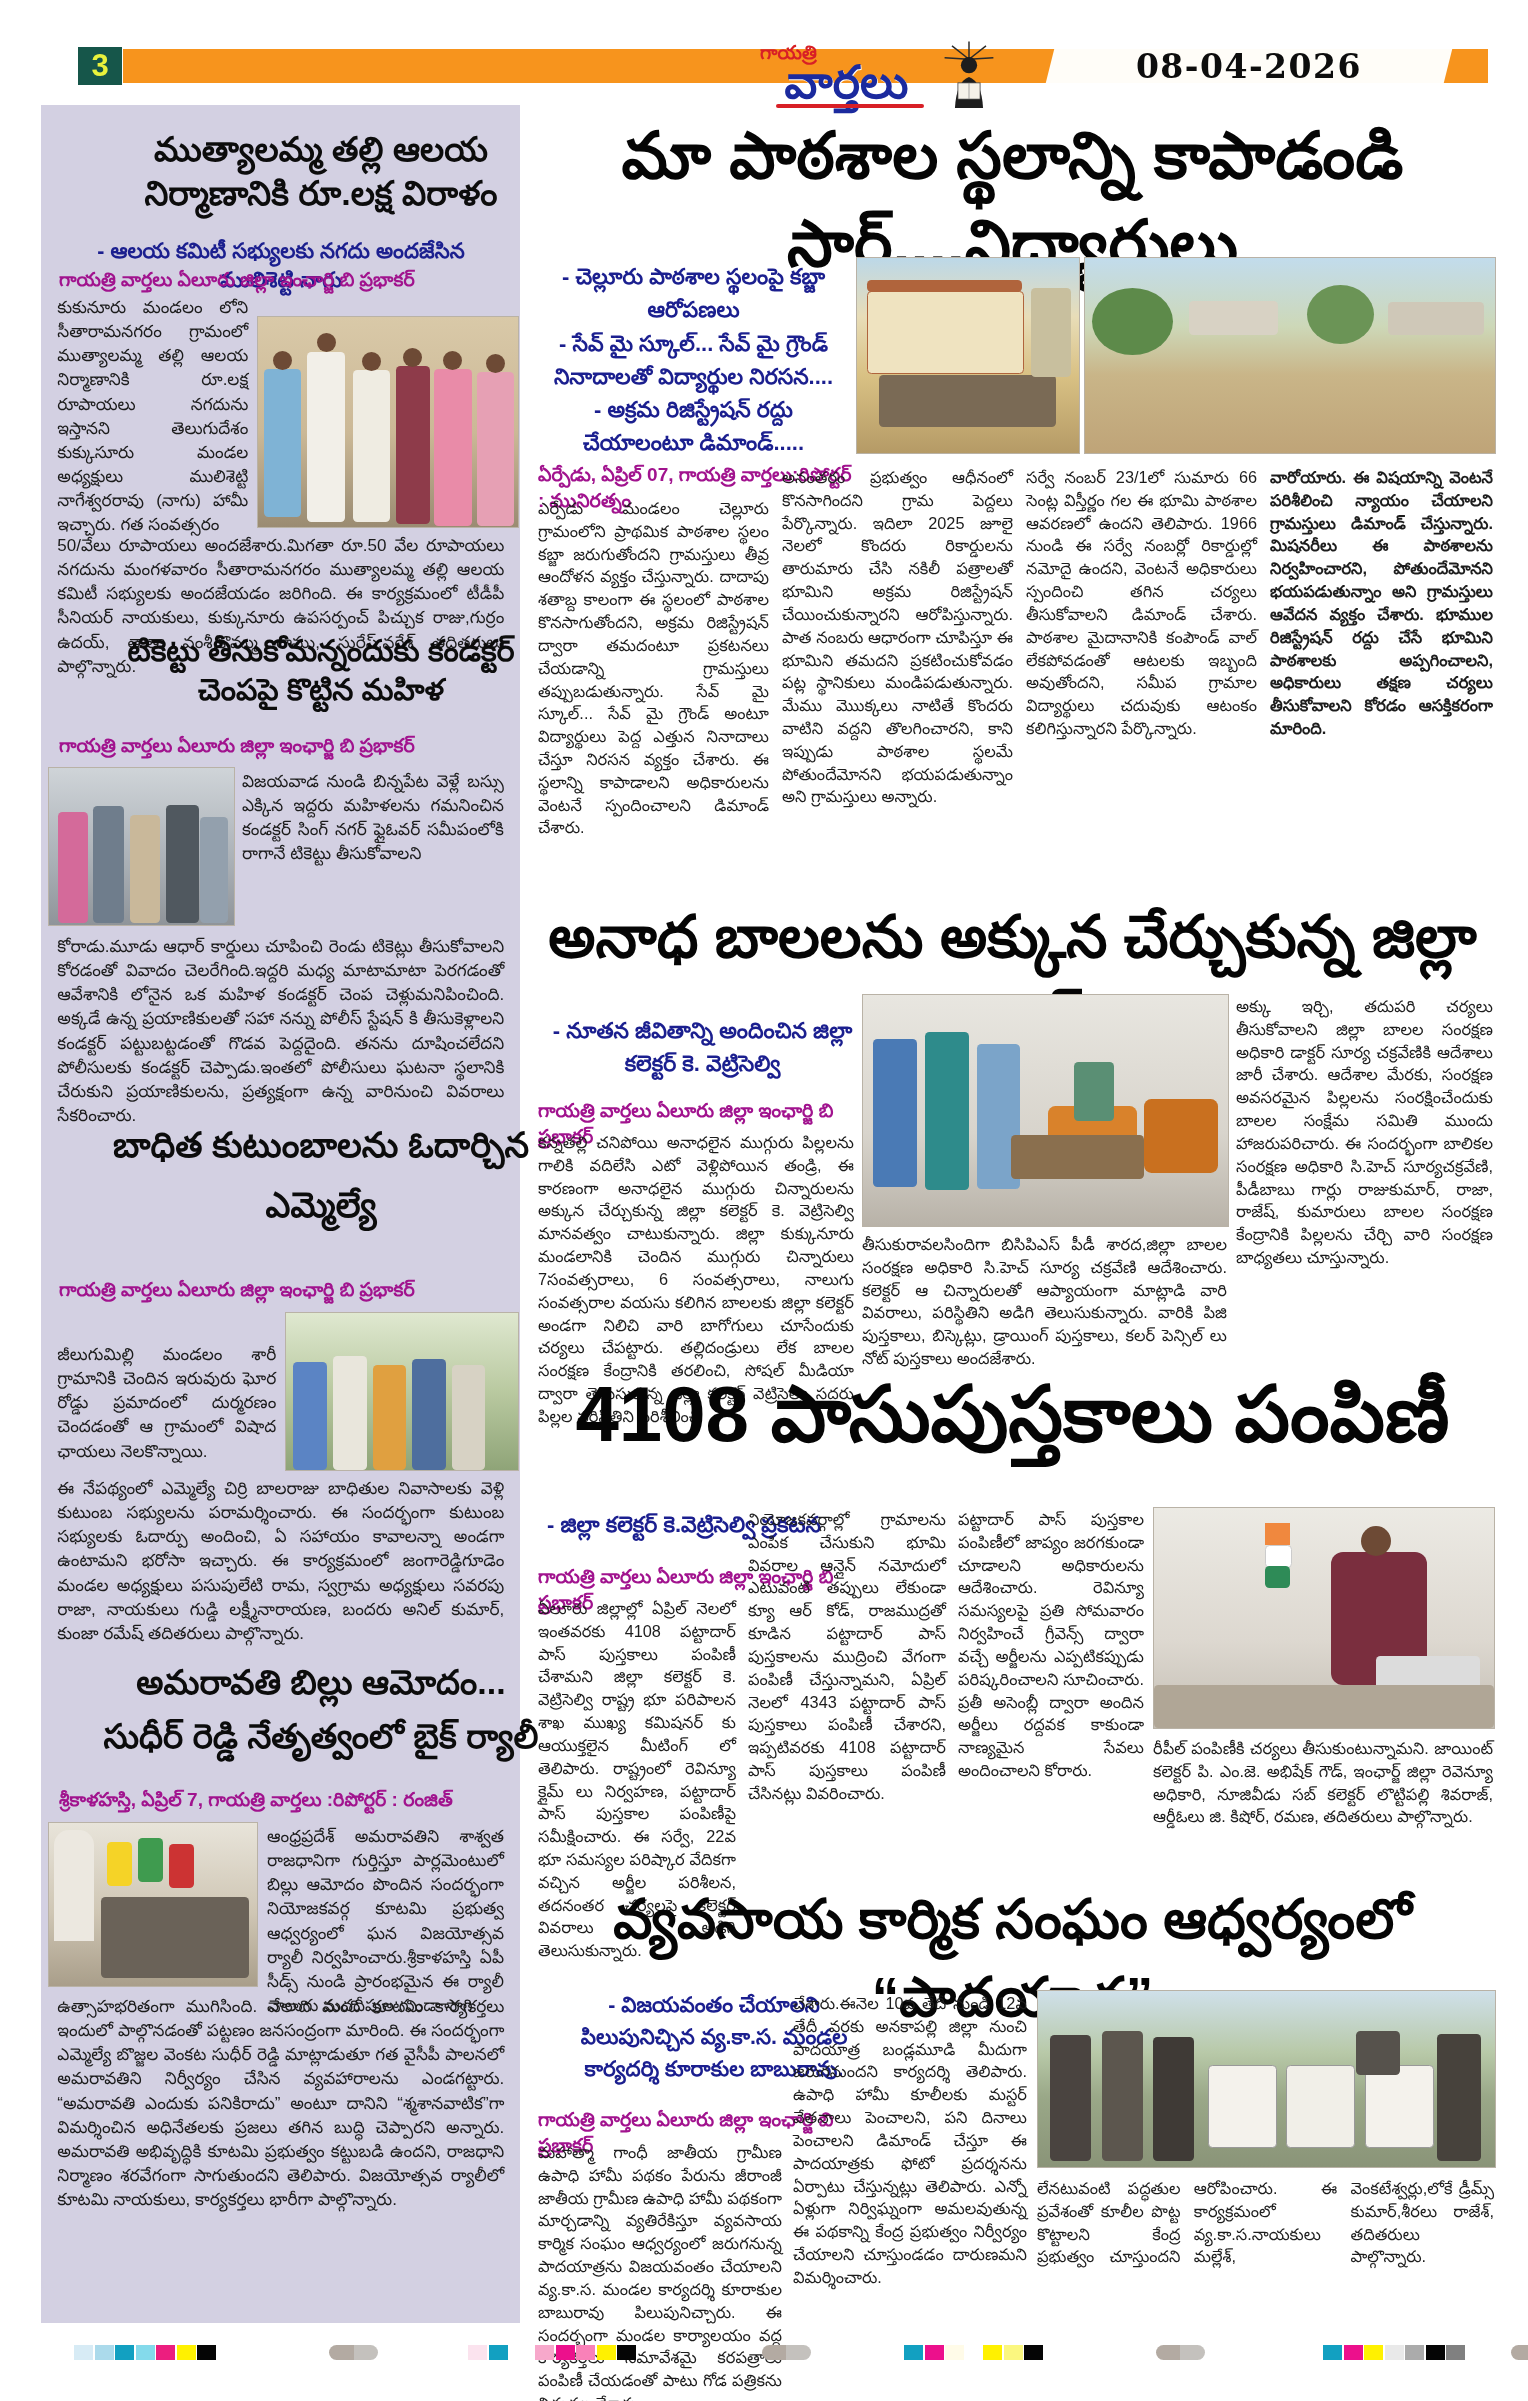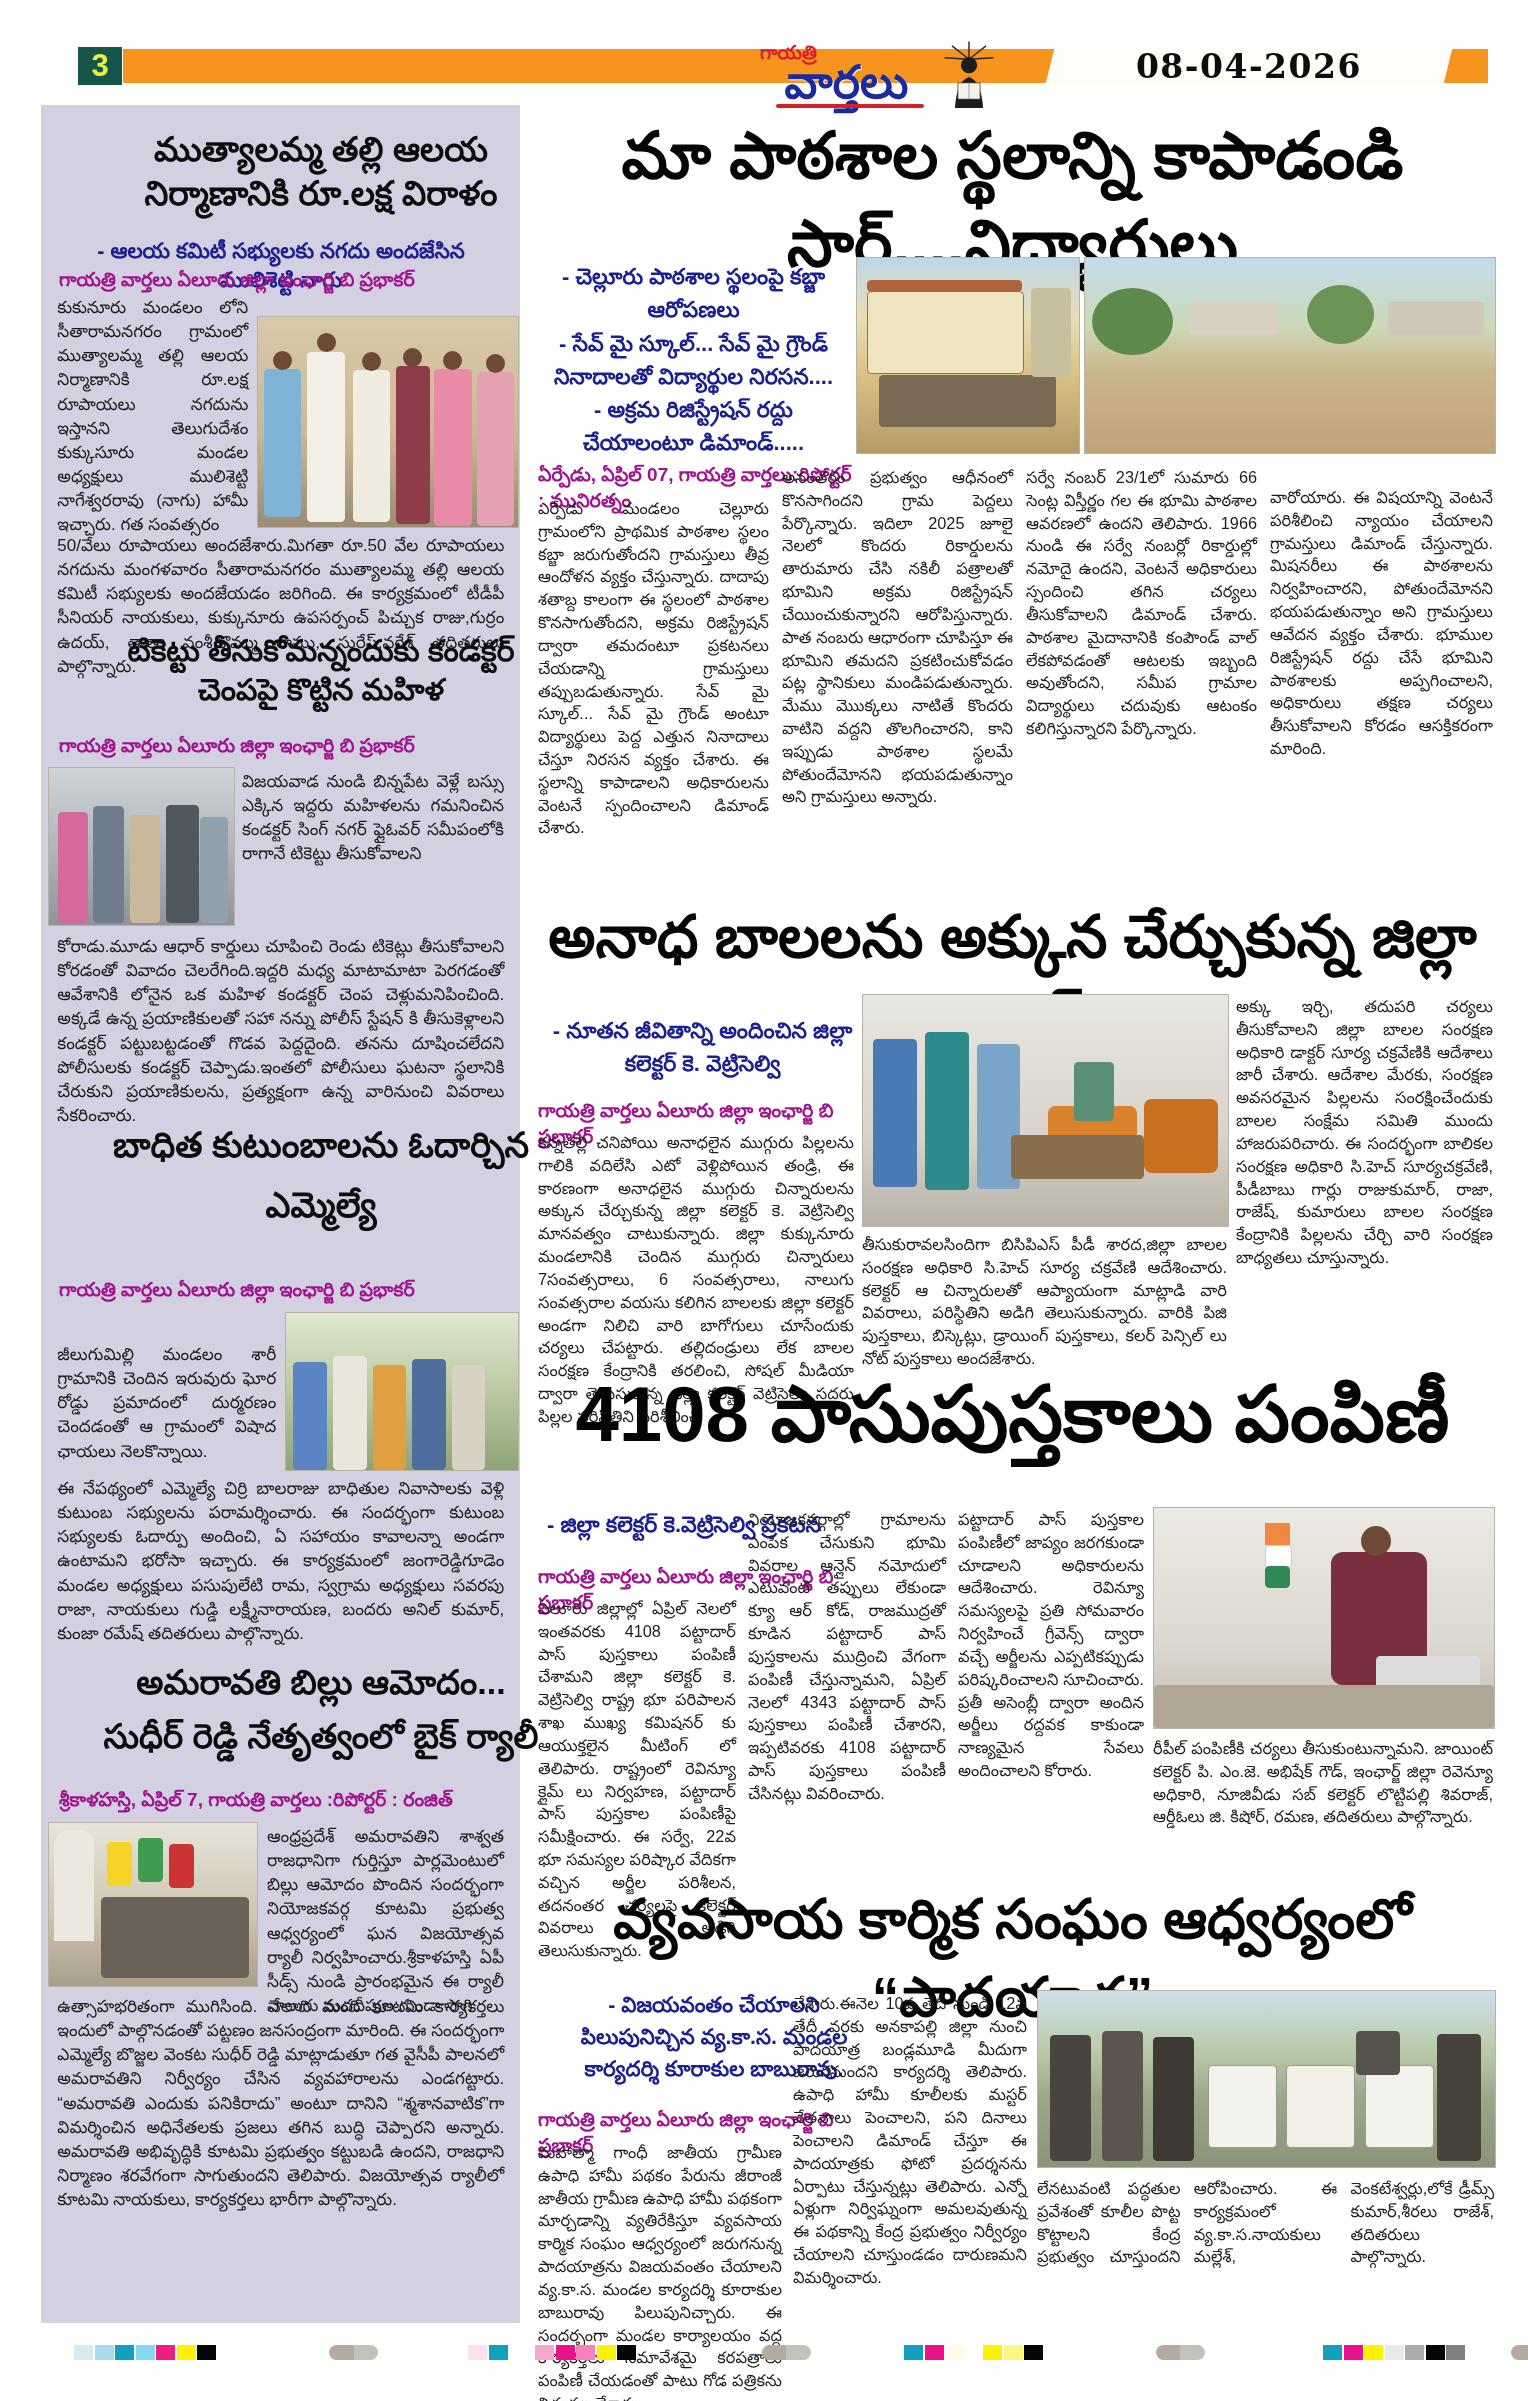--- a/index.html
+++ b/index.html
@@ -156,21 +156,21 @@
     <div class="fig" style="left:7.4px;top:30px;width:81px;height:67px;background:#5d8a4a;border-radius:50%;"></div>
     <div class="fig" style="left:104px;top:43px;width:89px;height:34px;background:#d8d2c4;"></div>
     <div class="fig" style="left:222px;top:27px;width:67px;height:59px;background:#6b9456;border-radius:50%;"></div>
     <div class="fig" style="left:303px;top:44px;width:96px;height:33px;background:#cfc8b8;"></div>
   </div>
 
   <div class="m-by" style="left:538px;top:464px;width:318px;">ఏర్పేడు, ఏప్రిల్ 07, గాయత్రి వార్తలు:రిపోర్టర్ : మునిరత్నం</div>
   <div class="m-body" style="left:538px;top:497px;width:231px;height:377px;">ఎర్పేడు మండలం చెల్లూరు గ్రామంలోని ప్రాథమిక పాఠశాల స్థలం కబ్జా జరుగుతోందని గ్రామస్తులు తీవ్ర ఆందోళన వ్యక్తం చేస్తున్నారు. దాదాపు శతాబ్ద కాలంగా ఈ స్థలంలో పాఠశాల కొనసాగుతోందని, అక్రమ రిజిస్ట్రేషన్ ద్వారా తమదంటూ ప్రకటనలు చేయడాన్ని గ్రామస్తులు తప్పుబడుతున్నారు. సేవ్ మై స్కూల్... సేవ్ మై గ్రౌండ్ అంటూ విద్యార్థులు పెద్ద ఎత్తున నినాదాలు చేస్తూ నిరసన వ్యక్తం చేశారు. ఈ స్థలాన్ని కాపాడాలని అధికారులను వెంటనే స్పందించాలని డిమాండ్ చేశారు.</div>
   <div class="m-body" style="left:782px;top:466px;width:231px;height:408px;">అనంతరం ప్రభుత్వం ఆధీనంలో కొనసాగిందని గ్రామ పెద్దలు పేర్కొన్నారు. ఇదిలా 2025 జూలై నెలలో కొందరు రికార్డులను తారుమారు చేసి నకిలీ పత్రాలతో భూమిని అక్రమ రిజిస్ట్రేషన్ చేయించుకున్నారని ఆరోపిస్తున్నారు. పాత నంబరు ఆధారంగా చూపిస్తూ ఈ భూమిని తమదని ప్రకటించుకోవడం పట్ల స్థానికులు మండిపడుతున్నారు. మేము మొుక్కలు నాటితే కొందరు వాటిని వద్దని తొలగించారని, కాని ఇప్పుడు పాఠశాల స్థలమే పోతుందేమోనని భయపడుతున్నాం అని గ్రామస్తులు అన్నారు.</div>
   <div class="m-body" style="left:1026px;top:466px;width:231px;height:408px;">సర్వే నంబర్ 23/1లో సుమారు 66 సెంట్ల విస్తీర్ణం గల ఈ భూమి పాఠశాల ఆవరణలో ఉందని తెలిపారు. 1966 నుండి ఈ సర్వే నంబర్లో రికార్డుల్లో నమోదై ఉందని, వెంటనే అధికారులు స్పందించి తగిన చర్యలు తీసుకోవాలని డిమాండ్ చేశారు. పాఠశాల మైదానానికి కంపౌండ్ వాల్ లేకపోవడంతో ఆటలకు ఇబ్బంది అవుతోందని, సమీప గ్రామాల విద్యార్థులు చదువుకు ఆటంకం కలిగిస్తున్నారని పేర్కొన్నారు.</div>
-  <div class="m-body" style="left:1270px;top:486px;width:223px;height:408px;">వారోయారు. ఈ విషయాన్ని వెంటనే పరిశీలించి న్యాయం చేయాలని గ్రామస్తులు డిమాండ్ చేస్తున్నారు. మిషనరీలు ఈ పాఠశాలను నిర్వహించారని, పోతుందేమోనని భయపడుతున్నాం అని గ్రామస్తులు ఆవేదన వ్యక్తం చేశారు. భూముల రిజిస్ట్రేషన్ రద్దు చేసే భూమిని పాఠశాలకు అప్పగించాలని, అధికారులు తక్షణ చర్యలు తీసుకోవాలని కోరడం ఆసక్తికరంగా మారింది.</div>
+  <div class="m-body" style="left:1270px;top:466px;width:223px;height:408px;font-weight:bold;">వారోయారు. ఈ విషయాన్ని వెంటనే పరిశీలించి న్యాయం చేయాలని గ్రామస్తులు డిమాండ్ చేస్తున్నారు. మిషనరీలు ఈ పాఠశాలను నిర్వహించారని, పోతుందేమోనని భయపడుతున్నాం అని గ్రామస్తులు ఆవేదన వ్యక్తం చేశారు. భూముల రిజిస్ట్రేషన్ రద్దు చేసే భూమిని పాఠశాలకు అప్పగించాలని, అధికారులు తక్షణ చర్యలు తీసుకోవాలని కోరడం ఆసక్తికరంగా మారింది.</div>
 
   <div class="m-head" style="left:532px;top:903px;width:961px;font-size:59px;">అనాధ బాలలను అక్కున చేర్చుకున్న జిల్లా కలెక్టర్</div>
   <div class="m-sub" style="left:547px;top:1014px;width:311px;font-size:22px;">- నూతన జీవితాన్ని అందించిన జిల్లా కలెక్టర్ కె. వెట్రిసెల్వి</div>
   <div class="m-by" style="left:538px;top:1100px;width:325px;">గాయత్రి వార్తలు ఏలూరు జిల్లా ఇంఛార్జి బి ప్రభాకర్</div>
   <div class="m-body" style="left:538px;top:1131px;width:316px;height:201px;">కన్నతల్లి చనిపోయి అనాధలైన ముగ్గురు పిల్లలను గాలికి వదిలేసి ఎటో వెళ్లిపోయిన తండ్రి, ఈ కారణంగా అనాధలైన ముగ్గురు చిన్నారులను అక్కున చేర్చుకున్న జిల్లా కలెక్టర్ కె. వెట్రిసెల్వి మానవత్వం చాటుకున్నారు. జిల్లా కుక్కునూరు మండలానికి చెందిన ముగ్గురు చిన్నారులు 7సంవత్సరాలు, 6 సంవత్సరాలు, నాలుగు సంవత్సరాల వయసు కలిగిన బాలలకు జిల్లా కలెక్టర్ అండగా నిలిచి వారి బాగోగులు చూసేందుకు చర్యలు చేపట్టారు. తల్లిదండ్రులు లేక బాలల సంరక్షణ కేంద్రానికి తరలించి, సోషల్ మీడియా ద్వారా తెలుసుకున్న జిల్లా కలెక్టర్ వెట్రిసెల్వి సదరు పిల్లల పరిస్థితిని పరిశీలించి</div>
 
   <div class="photo" style="left:862px;top:994px;width:365px;height:231px;background:linear-gradient(180deg,#e8e6e0 0%,#d8d4cc 60%,#b8b2a8 100%);">
     <div class="fig" style="left:10.4px;top:44px;width:44px;height:148px;background:#4a7ab5;"></div>
     <div class="fig" style="left:62px;top:37px;width:44px;height:158px;background:#2e8b8b;"></div>
     <div class="fig" style="left:114px;top:49px;width:43px;height:145px;background:#7ba4c9;"></div>

